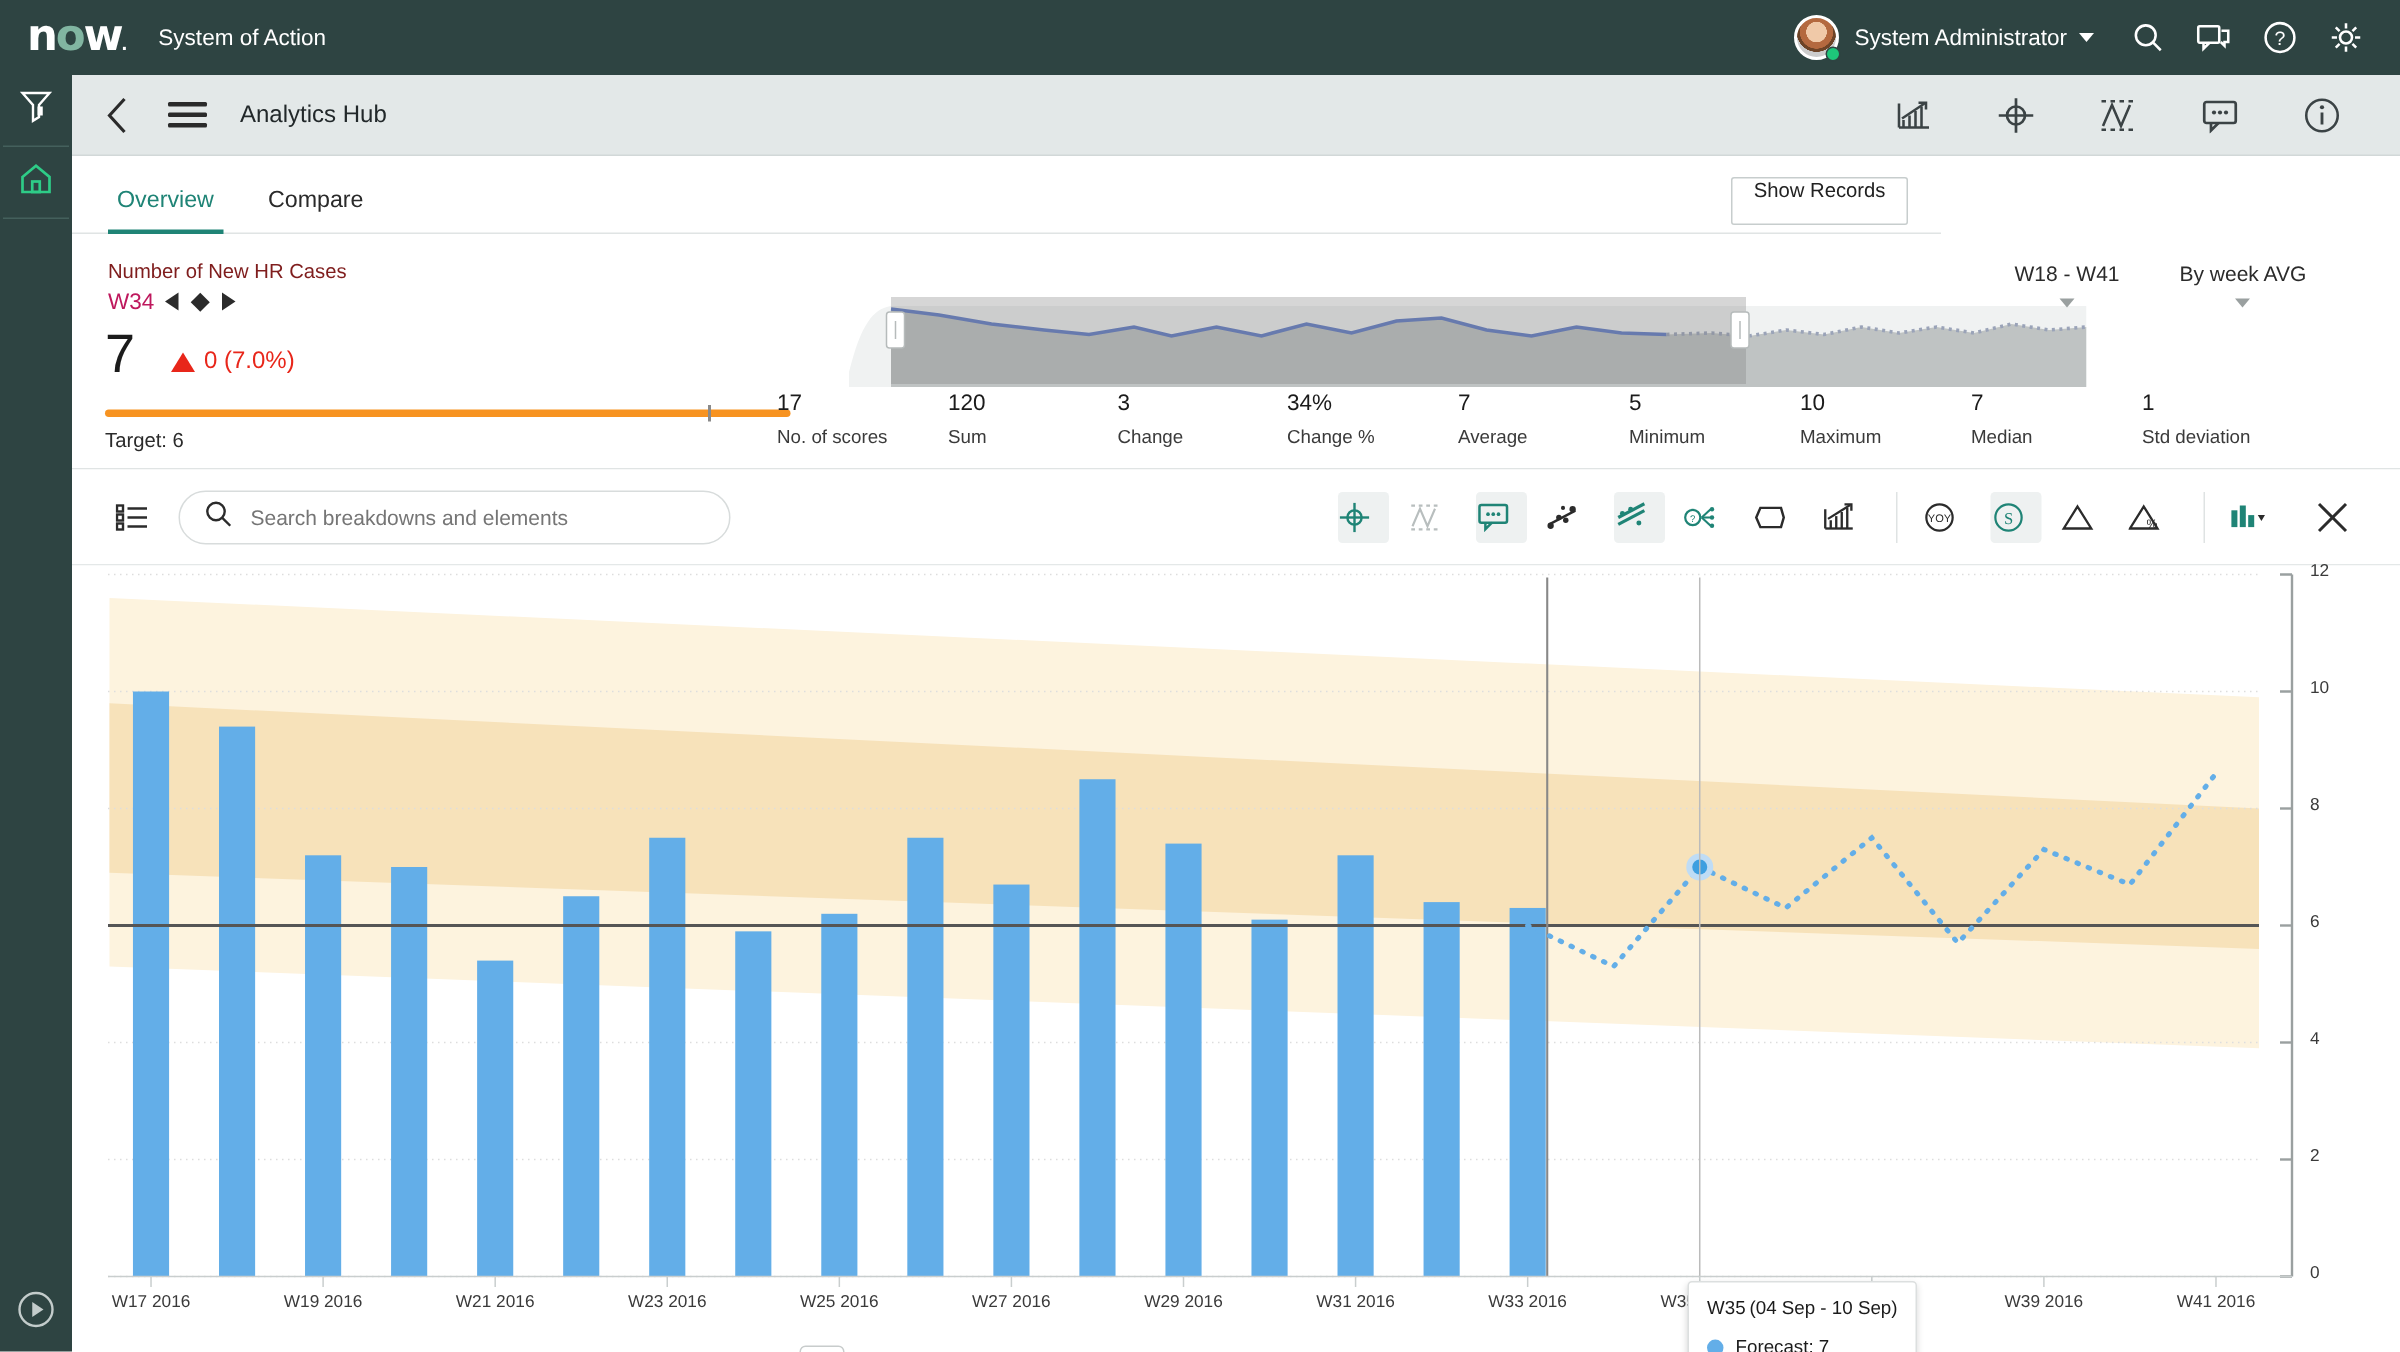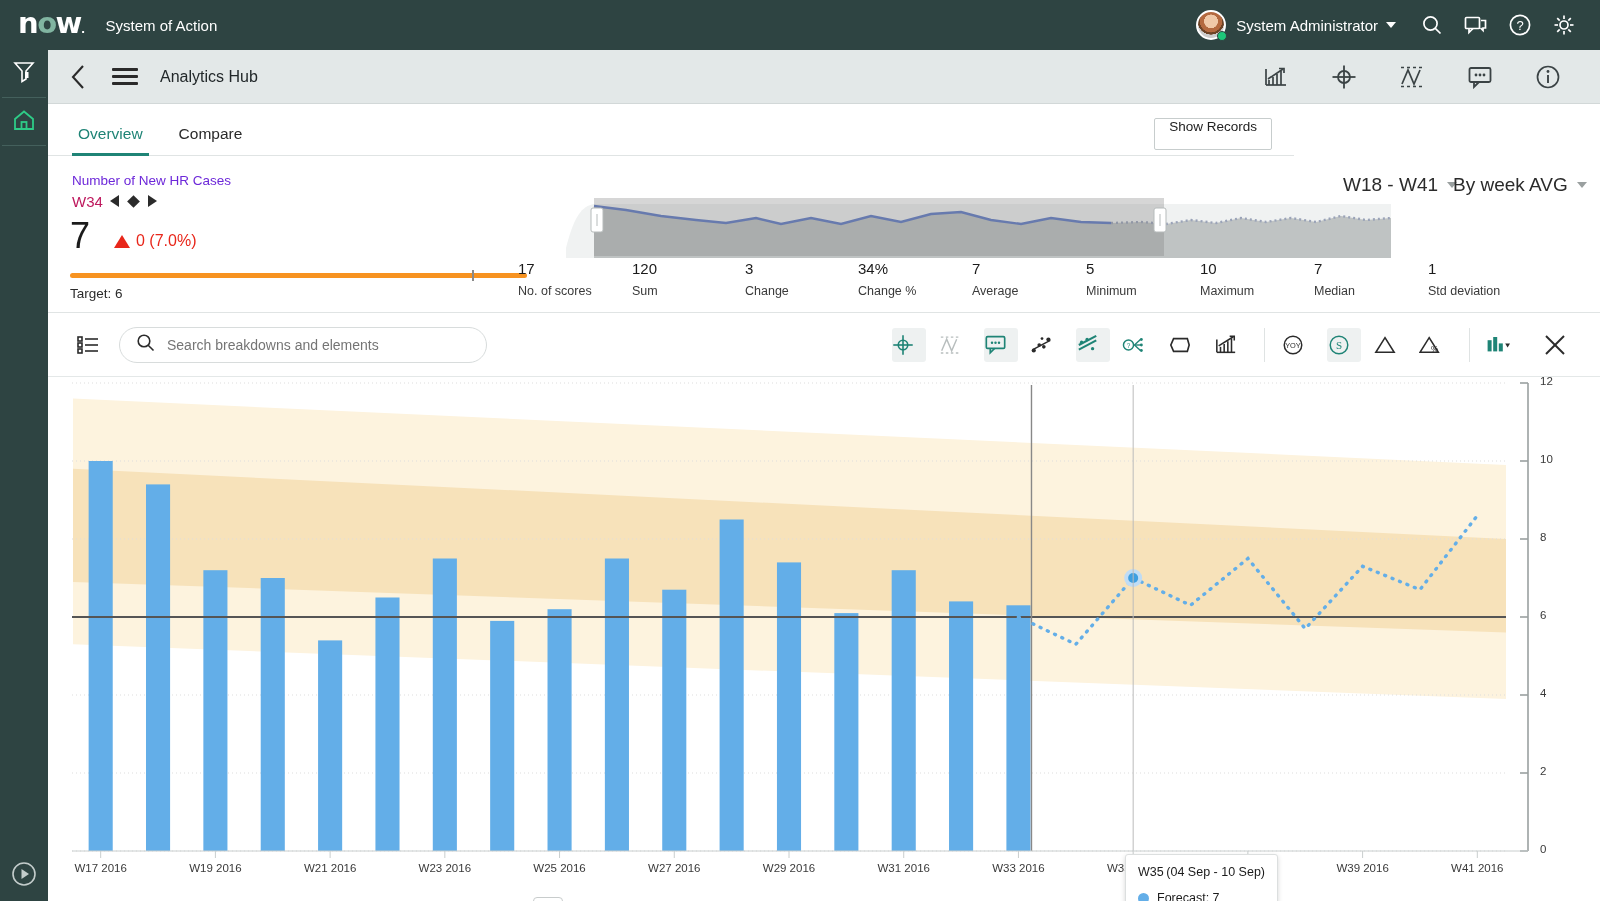--- a/index.html
+++ b/index.html
@@ -74,40 +74,40 @@
   #showrecords {
     position: absolute; right: 22px; top: 14px; height: 32px; padding: 0 14px;
     background: #fff; border: 1px solid #c7cdcd; border-radius: 2px;
     font-size: 13.5px; color: #222; cursor: pointer;
   }
   
   #kpipanel {
     position: absolute; left: 48px; top: 156px; width: 1552px; height: 157px;
     background: #fff; border-bottom: 1px solid #e0e4e4;
   }
-  .kpi-title { position: absolute; left: 24px; top: 17px; font-size: 13.5px; color: #6d28d9; }
+  .kpi-title { position: absolute; left: 24px; top: 17px; font-size: 13.5px; color: #7f1d1d; }
   .kpi-week { position: absolute; left: 24px; top: 37px; font-size: 15px; color: #be185d; }
   .kpi-navs { position: absolute; left: 62px; top: 39px; display: flex; align-items: center; gap: 10px; }
   .navarrow-l { width:0;height:0;border-top:6px solid transparent;border-bottom:6px solid transparent;border-right:9px solid #2b2b2b; cursor:pointer;}
   .navarrow-r { width:0;height:0;border-top:6px solid transparent;border-bottom:6px solid transparent;border-left:9px solid #2b2b2b; cursor:pointer;}
   .navdiamond { width:9px;height:9px;background:#2b2b2b;transform:rotate(45deg); cursor:pointer;}
   .kpi-value { position: absolute; left: 22px; top: 62px; font-size: 36px; color: #1b1b1b; line-height: 1; }
   .kpi-delta { position: absolute; left: 66px; top: 76px; display: flex; align-items: center; gap: 6px; }
   .up-tri { width:0;height:0;border-left:8px solid transparent;border-right:8px solid transparent;border-bottom:13px solid #e8261a;}
   .kpi-delta-txt { font-size: 16px; color: #e8261a; }
   .kpi-bar {
     position: absolute; left: 22px; top: 117px; width: 457px; height: 5px;
     background: #f79321; border-radius: 3px;
   }
   .kpi-bar-marker { position: absolute; left: 402px; top: -3px; width: 2px; height: 11px; background: #8a8a8a; }
   .kpi-target { position: absolute; left: 22px; top: 130px; font-size: 13.5px; color: #2b2b2b; }
   .kpi-gap { position: absolute; left: 22px; top: 130px; width: 457px; text-align: right; font-size: 13.5px; color: #2b2b2b; }
   
   #rangesel { position: absolute; left: 518px; top: 40px; width: 825px; height: 62px; }
-  .range-dd { position: absolute; top: 18px; font-size: 19px; color: #2b2b2b; display: flex; align-items: center; gap: 9px; cursor: pointer; }
+  .range-dd { position: absolute; top: 18px; font-size: 14px; color: #2b2b2b; display: flex; align-items: center; gap: 9px; cursor: pointer; flex-direction: column; }
   .dd-caret { width:0;height:0;border-left:5px solid transparent;border-right:5px solid transparent;border-top:6px solid #9aa0a0;}
   
   .stat { position: absolute; top: 104px; }
   .stat .v { font-size: 15px; color: #1b1b1b; }
   .stat .l { font-size: 12.5px; color: #3a3a3a; margin-top: 7px; }
   
   #charttoolbar {
     position: absolute; left: 48px; top: 313px; width: 1552px; height: 64px;
     background: #fff; border-bottom: 1px solid #e4e8e8; display: flex; align-items: center;
   }

